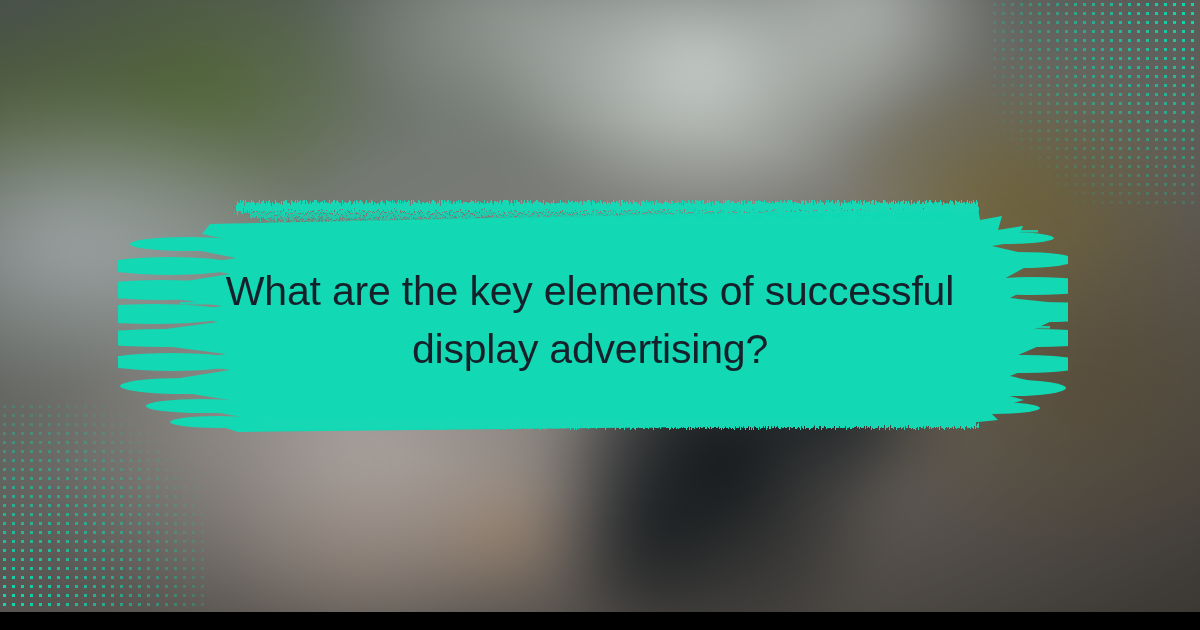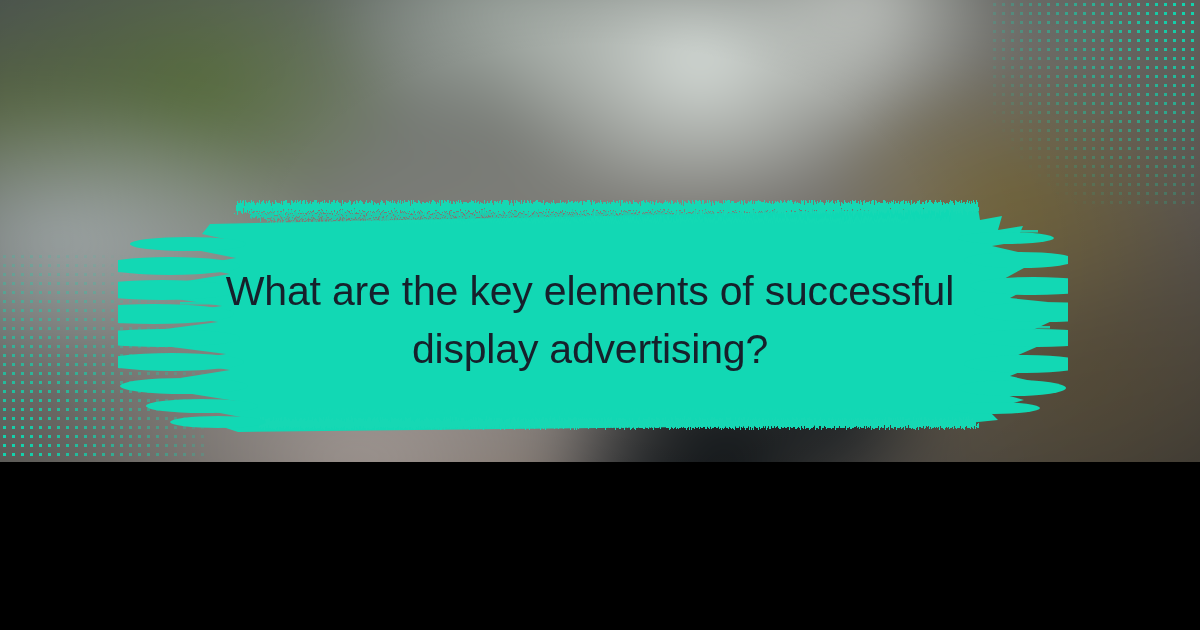--- a/index.html
+++ b/index.html
@@ -8,21 +8,21 @@
     padding: 0;
     background: #000;
   }
   body {
     font-family: "Liberation Sans", sans-serif;
   }
 
   .canvas {
     position: relative;
     width: 1200px;
-    height: 462px;
+    height: 612px;
     overflow: hidden;
     background: #4e5a60;
   }
 
   
   .photo-bg {
     position: absolute;
     inset: -60px;
     
     background:

